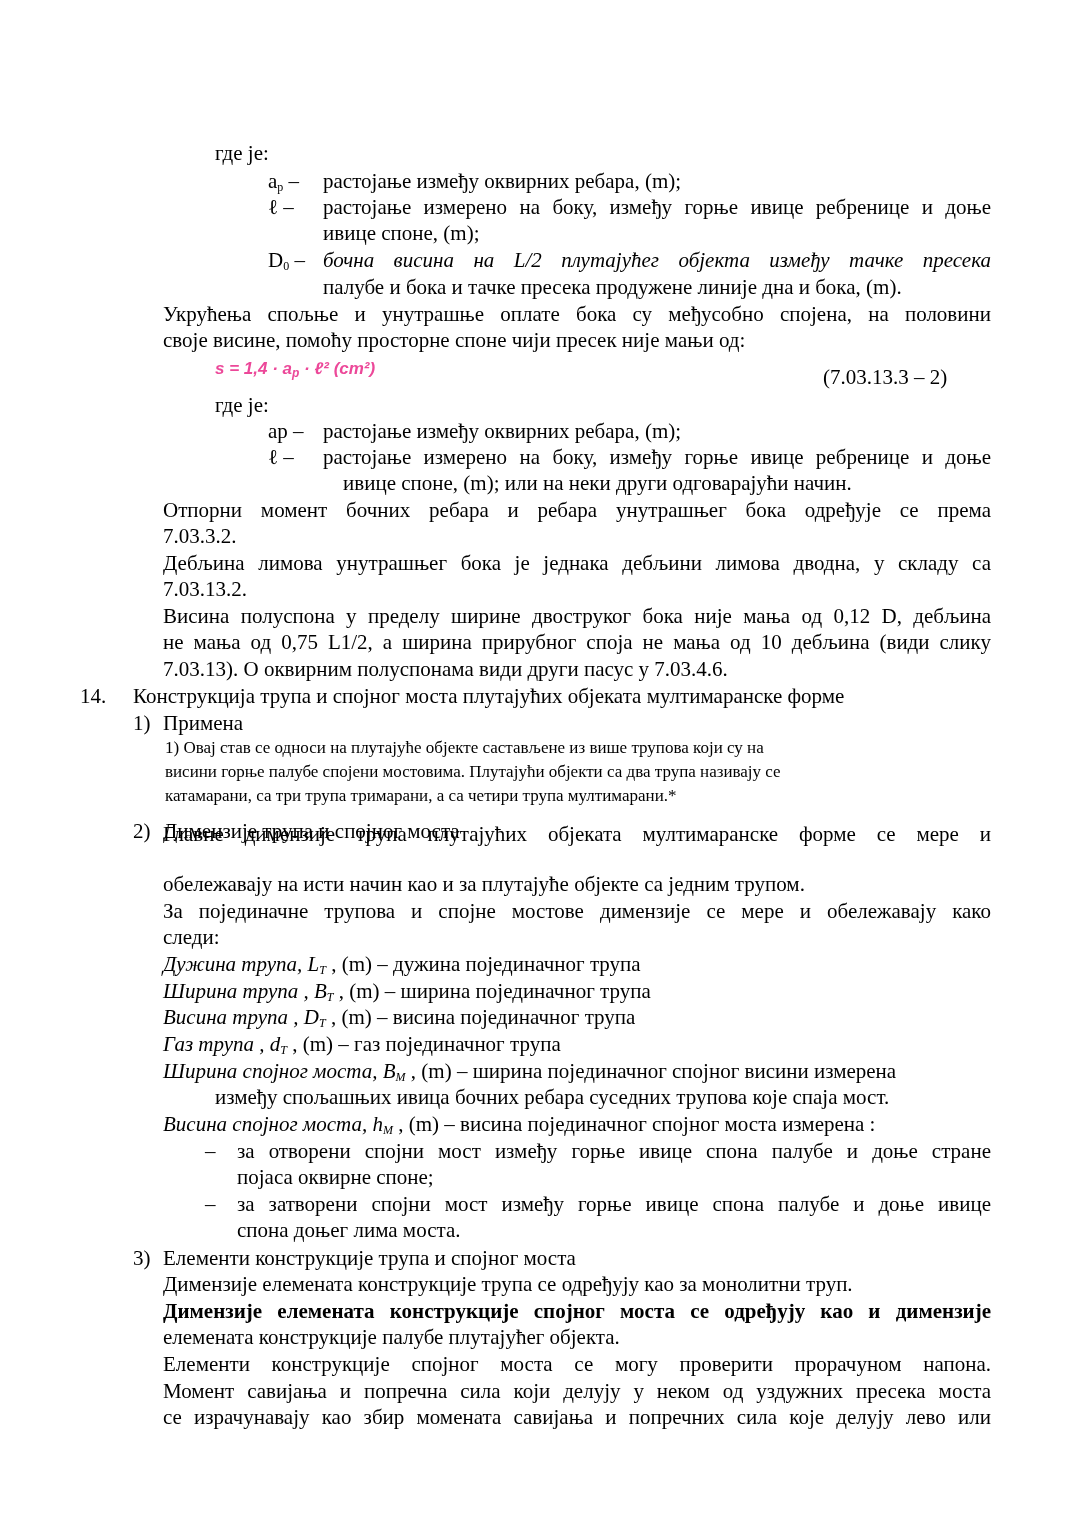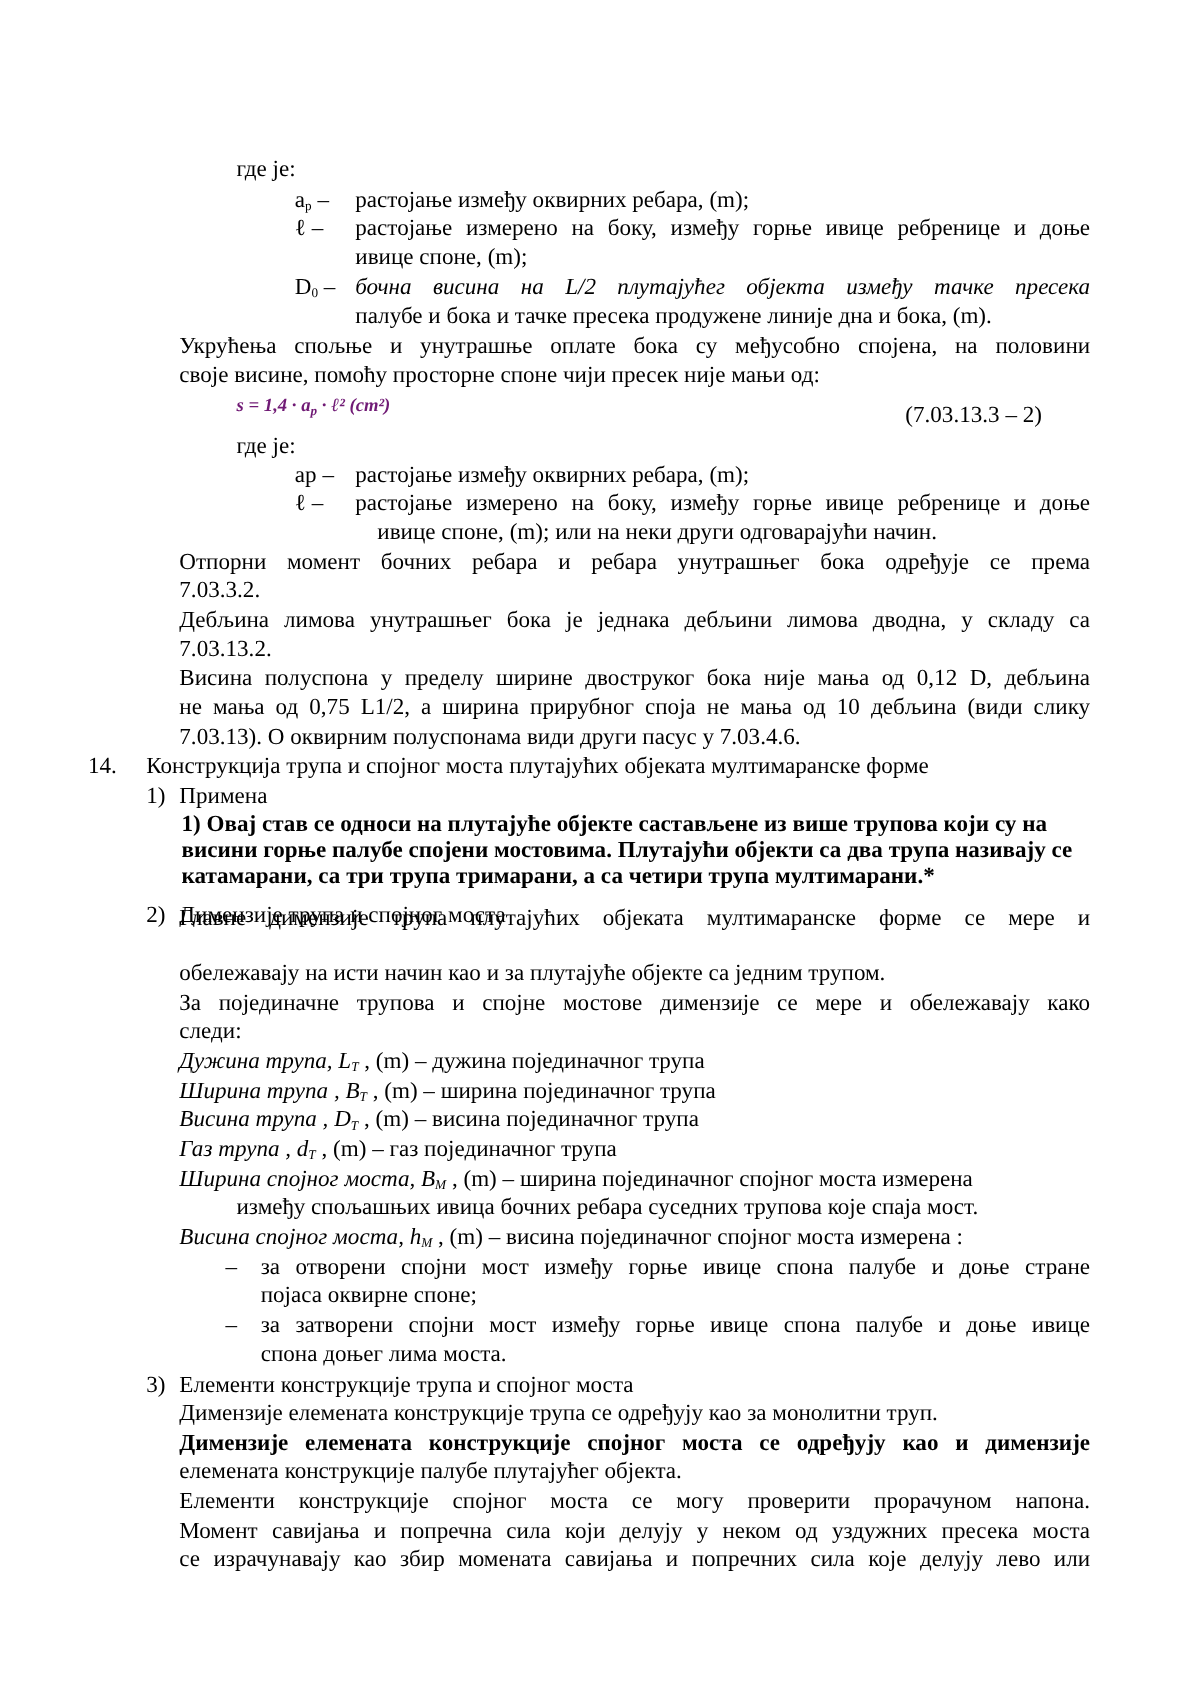--- a/index.html
+++ b/index.html
@@ -2,24 +2,24 @@
 <html><head>
 <meta charset="utf-8">
 <style>
   html, body { margin: 0; padding: 0; background: #ffffff; }
   body {
     width: 1090px; height: 1530px; position: relative; overflow: hidden;
     font-family: "Liberation Serif", serif; color: #000; font-size: 21px;
   }
   .line { position: absolute; white-space: nowrap; line-height: 26px; }
   .just { text-align: justify; text-align-last: justify; white-space: normal; }
-  .bold { font-weight: bold; font-size: 21px; }
+  .bold { font-weight: normal; font-size: 17px; }
   .it { font-style: italic; }
   sub { font-size: 12px; vertical-align: -3px; }
-  .formula { font-family: Liberation Serif, serif; font-style: italic; font-weight: bold; font-size: 17px; color: #701a75; }
+  .formula { font-family: Liberation Sans, sans-serif; font-style: italic; font-weight: bold; font-size: 17px; color: #ec4899; }
 </style>
 </head>
 <body>
 
 <div class="line" style="left:215px;top:140px;">где је:</div>
 
 <div class="line" style="left:268px;top:168px;"><span>a</span><sub>p</sub><span> –</span></div>
 <div class="line" style="left:323px;top:168px;">растојање између оквирних ребара, (m);</div>
 
 <div class="line" style="left:268px;top:194px;"><span>ℓ</span><span> –</span></div>
@@ -64,21 +64,21 @@
 <div class="line" style="left:163px;top:818px;">Димензије трупа и спојног моста</div>
 <div class="line just" style="left:163px;top:821px;width:828px;">Главне димензије трупа плутајућих објеката мултимаранске форме се мере и</div>
 <div class="line" style="left:163px;top:871px;">обележавају на исти начин као и за плутајуће објекте са једним трупом.</div>
 <div class="line just" style="left:163px;top:898px;width:828px;">За појединачне трупова и спојне мостове димензије се мере и обележавају како</div>
 <div class="line" style="left:163px;top:924px;">следи:</div>
 
 <div class="line" style="left:163px;top:951px;"><span class="it">Дужина трупа, </span><span class="it">L</span><sub class="it">T</sub><span> , (m) – дужина појединачног трупа</span></div>
 <div class="line" style="left:163px;top:978px;"><span class="it">Ширина трупа , </span><span class="it">B</span><sub class="it">T</sub><span> , (m) – ширина појединачног трупа</span></div>
 <div class="line" style="left:163px;top:1004px;"><span class="it">Висина трупа , </span><span class="it">D</span><sub class="it">T</sub><span> , (m) – висина појединачног трупа</span></div>
 <div class="line" style="left:163px;top:1031px;"><span class="it">Газ трупа , </span><span class="it">d</span><sub class="it">T</sub><span> , (m) – газ појединачног трупа</span></div>
-<div class="line" style="left:163px;top:1058px;"><span class="it">Ширина спојног моста, </span><span class="it">B</span><sub class="it">M</sub><span> , (m) – ширина појединачног спојног моста измерена</span></div>
+<div class="line" style="left:163px;top:1058px;"><span class="it">Ширина спојног моста, </span><span class="it">B</span><sub class="it">M</sub><span> , (m) – ширина појединачног спојног висини измерена</span></div>
 <div class="line" style="left:215px;top:1084px;">између спољашњих ивица бочних ребара суседних трупова које спаја мост.</div>
 <div class="line" style="left:163px;top:1111px;"><span class="it">Висина спојног моста, </span><span class="it">h</span><sub class="it">M</sub><span> , (m) – висина појединачног спојног моста измерена :</span></div>
 
 <div class="line" style="left:205px;top:1138px;">–</div>
 <div class="line just" style="left:237px;top:1138px;width:754px;">за отворени спојни мост између горње ивице спона палубе и доње стране</div>
 <div class="line" style="left:237px;top:1164px;">појаса оквирне споне;</div>
 <div class="line" style="left:205px;top:1191px;">–</div>
 <div class="line just" style="left:237px;top:1191px;width:754px;">за затворени спојни мост између горње ивице спона палубе и доње ивице</div>
 <div class="line" style="left:237px;top:1217px;">спона доњег лима моста.</div>
 

